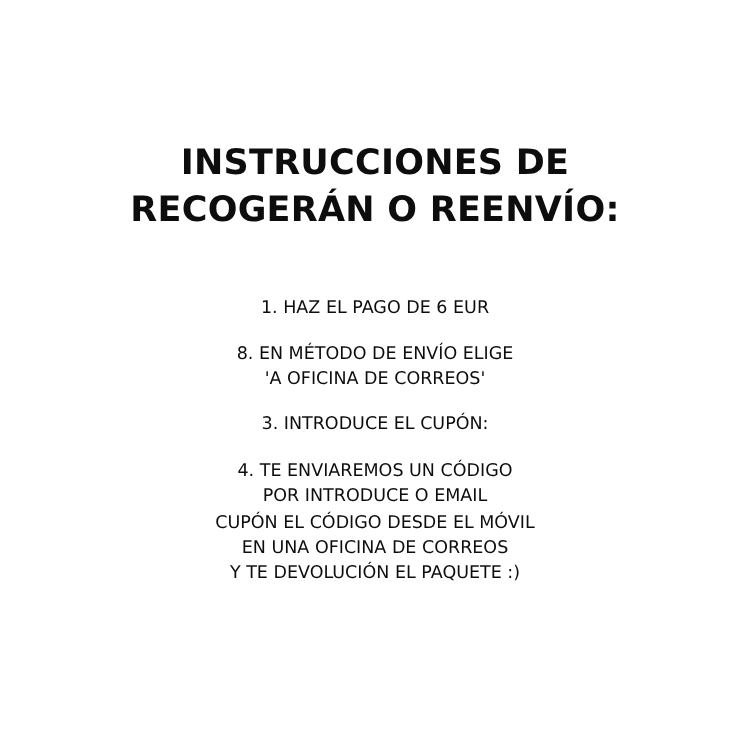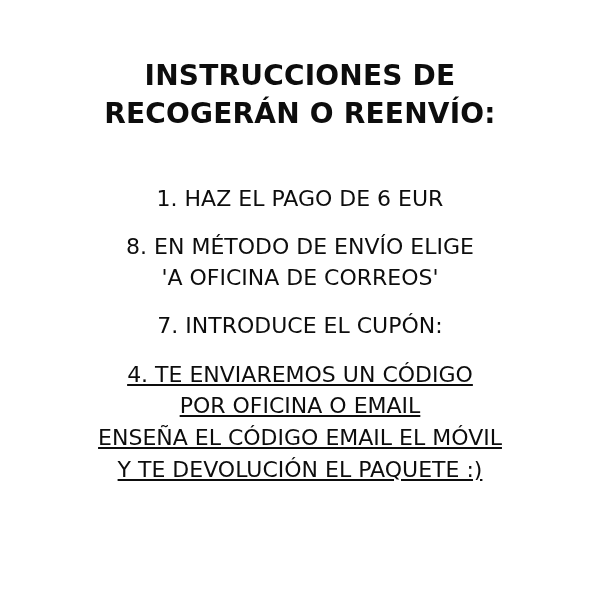--- a/index.html
+++ b/index.html
@@ -14,21 +14,21 @@
     color: #0d0d0d;
     overflow: hidden;
   }
   .page {
     width: 600px;
     height: 600px;
     box-sizing: border-box;
     display: flex;
     flex-direction: column;
     align-items: center;
-    padding-top: 38px;
+    padding-top: 92px;
   }
   .title {
     font-size: 28px;
     font-weight: bold;
     line-height: 1.38;
     text-align: center;
     letter-spacing: 0.2px;
     max-width: 470px;
   }
   .title-line {
@@ -37,27 +37,26 @@
   }
   .steps {
     margin-top: 30px;
     display: flex;
     flex-direction: column;
     align-items: center;
     width: 100%;
   }
   .step {
     text-align: center;
-    font-size: 22px;
+    font-size: 14px;
     line-height: 1.42;
     margin-bottom: 17px;
   }
   .step:last-child {
     margin-bottom: 0;
-    text-decoration: underline;
   }
   .step-line {
     display: block;
     white-space: nowrap;
   }
   .step-4 .step-line {
     line-height: 1.44;
   }
 </style>
 </head>
@@ -75,24 +74,25 @@
     <div class="step step-1">
       <span class="step-line">1. HAZ EL PAGO DE 6 EUR</span>
     </div>
 
     <div class="step step-2">
       <span class="step-line">8. EN MÉTODO DE ENVÍO ELIGE</span>
       <span class="step-line">'A OFICINA DE CORREOS'</span>
     </div>
 
     <div class="step step-3">
-      <span class="step-line">7. INTRODUCE EL CUPÓN:</span>
+      <span class="step-line">3. INTRODUCE EL CUPÓN:</span>
     </div>
 
     <div class="step step-4">
       <span class="step-line">4. TE ENVIAREMOS UN CÓDIGO</span>
-      <span class="step-line">POR OFICINA O EMAIL</span>
-      <span class="step-line">ENSEÑA EL CÓDIGO EMAIL EL MÓVIL</span>
+      <span class="step-line">POR INTRODUCE O EMAIL</span>
+      <span class="step-line">CUPÓN EL CÓDIGO DESDE EL MÓVIL</span>
+      <span class="step-line">EN UNA OFICINA DE CORREOS</span>
       <span class="step-line">Y TE DEVOLUCIÓN EL PAQUETE :)</span>
     </div>
 
   </div>
 </div>
 
 </body></html>

